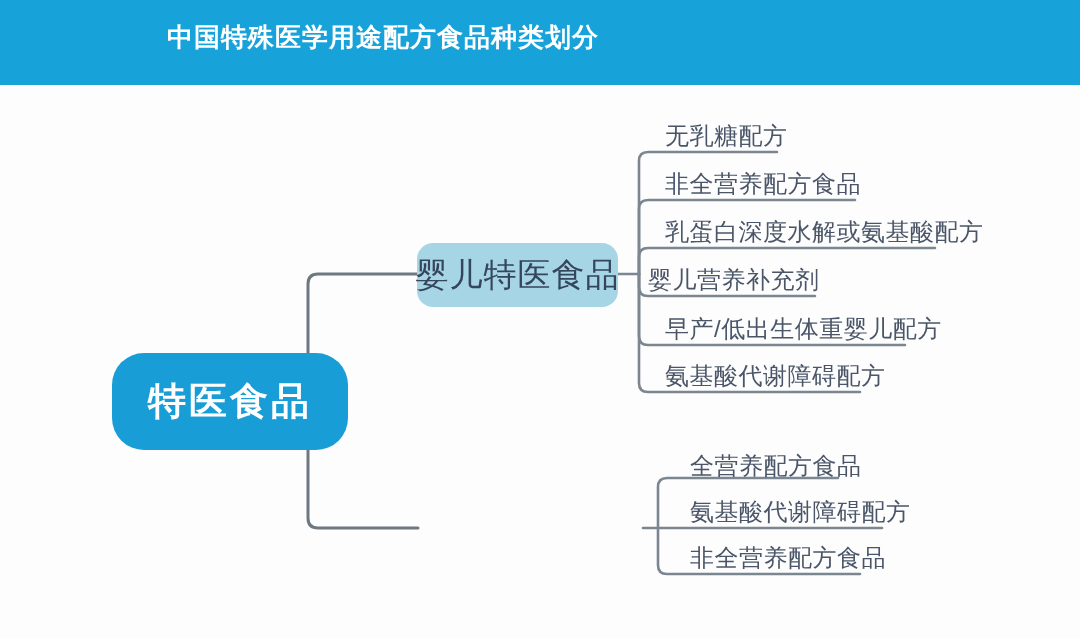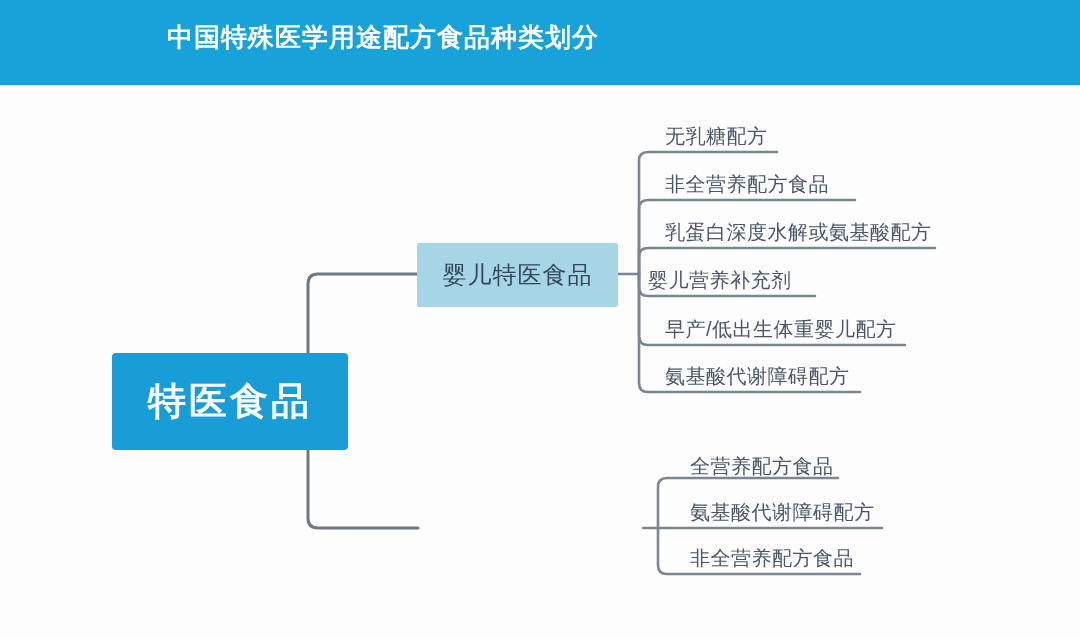--- a/index.html
+++ b/index.html
@@ -7,28 +7,28 @@
   body{font-family:"Liberation Sans","DejaVu Sans",sans-serif;}
   .stage{position:relative;width:1080px;height:639px;background:var(--canvas-bg,#fdfdfe);overflow:hidden;}
   .header{position:absolute;left:0;top:0;width:1080px;height:85px;background:var(--header-bg,#17a2da);}
   .title{position:absolute;left:167px;top:23px;font-size:26px;line-height:28px;font-weight:bold;
          color:#ffffff;letter-spacing:1px;white-space:nowrap;}
   .wires{position:absolute;left:0;top:0;width:1080px;height:639px;}
   .wire{fill:none;stroke:var(--line,#7b8690);stroke-width:2.6px;stroke-linecap:round;}
   .wire-dark{fill:none;stroke:var(--line-dark,#6e7881);stroke-width:3px;stroke-linecap:round;}
   .node{position:absolute;display:flex;align-items:center;justify-content:center;
         white-space:nowrap;box-sizing:border-box;}
-  .root{left:112px;top:353px;width:236px;height:97px;border-radius:4px;
+  .root{left:112px;top:353px;width:236px;height:97px;border-radius:32px;
         background:var(--root-fill,#189dd6);color:var(--root-text,#ffffff);
         font-size:38px;font-weight:bold;letter-spacing:3px;}
   .branch{background:var(--branch-fill,#a6d6e6);color:var(--branch-text,#35465c);
-          font-size:24px;font-weight:500;letter-spacing:1px;border-radius:2px;font-family:Liberation Serif, serif;}
+          font-size:33px;font-weight:500;letter-spacing:1px;border-radius:16px;font-family:Liberation Serif, serif;}
   .b1{left:417px;top:243px;width:201px;height:64px;}
   .b2{left:418px;top:496px;width:225px;height:64px;}
-  .leaf{position:absolute;font-size:20px;line-height:24px;color:var(--leaf-text,#4a5668);
+  .leaf{position:absolute;font-size:24px;line-height:24px;color:var(--leaf-text,#4a5668);
         letter-spacing:0.5px;white-space:nowrap;}
 </style>
 </head>
 <body>
 
 <div class="stage" style="--header-bg: #17a2da; --root-fill: #189dd6; --root-text: #ffffff; --branch-fill: #a6d6e6; --branch-text: #35465c; --leaf-text: #4a5668; --line: #7b8690; --line-dark: #6e7881; --canvas-bg: #fdfdfe;">
   <div class="header">
     <div class="title">中国特殊医学用途配方食品种类划分</div>
   </div>
 

